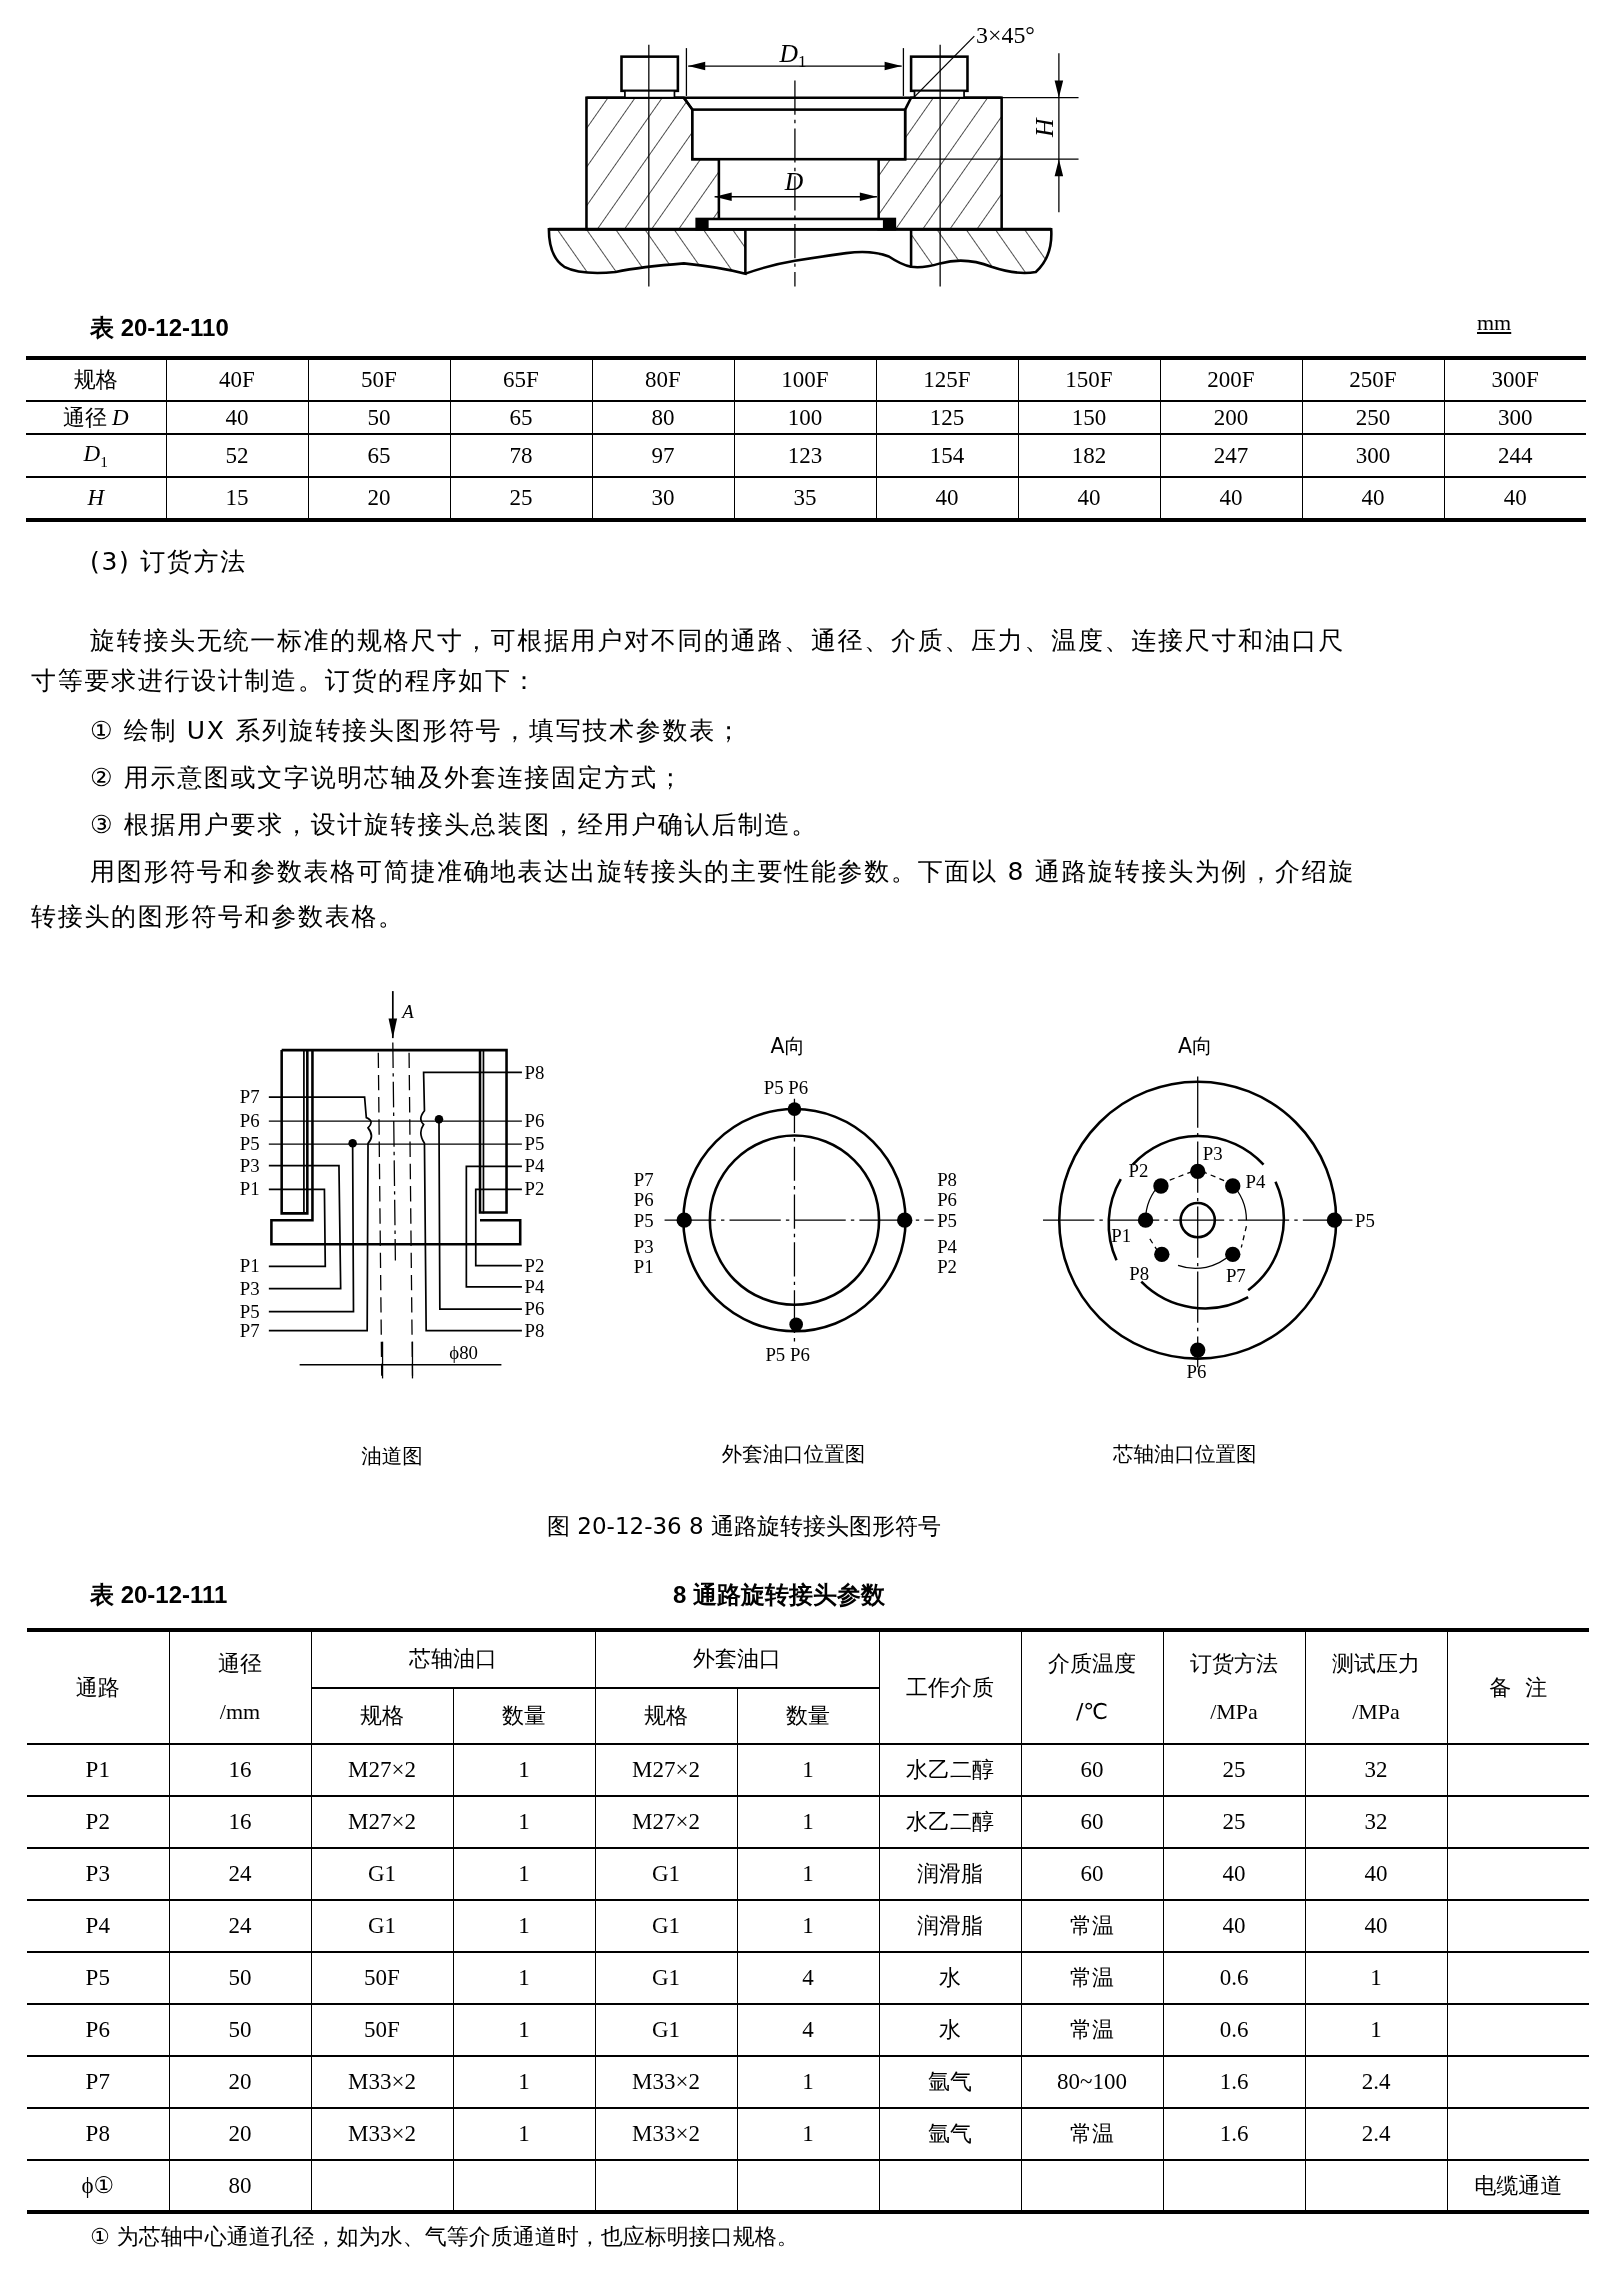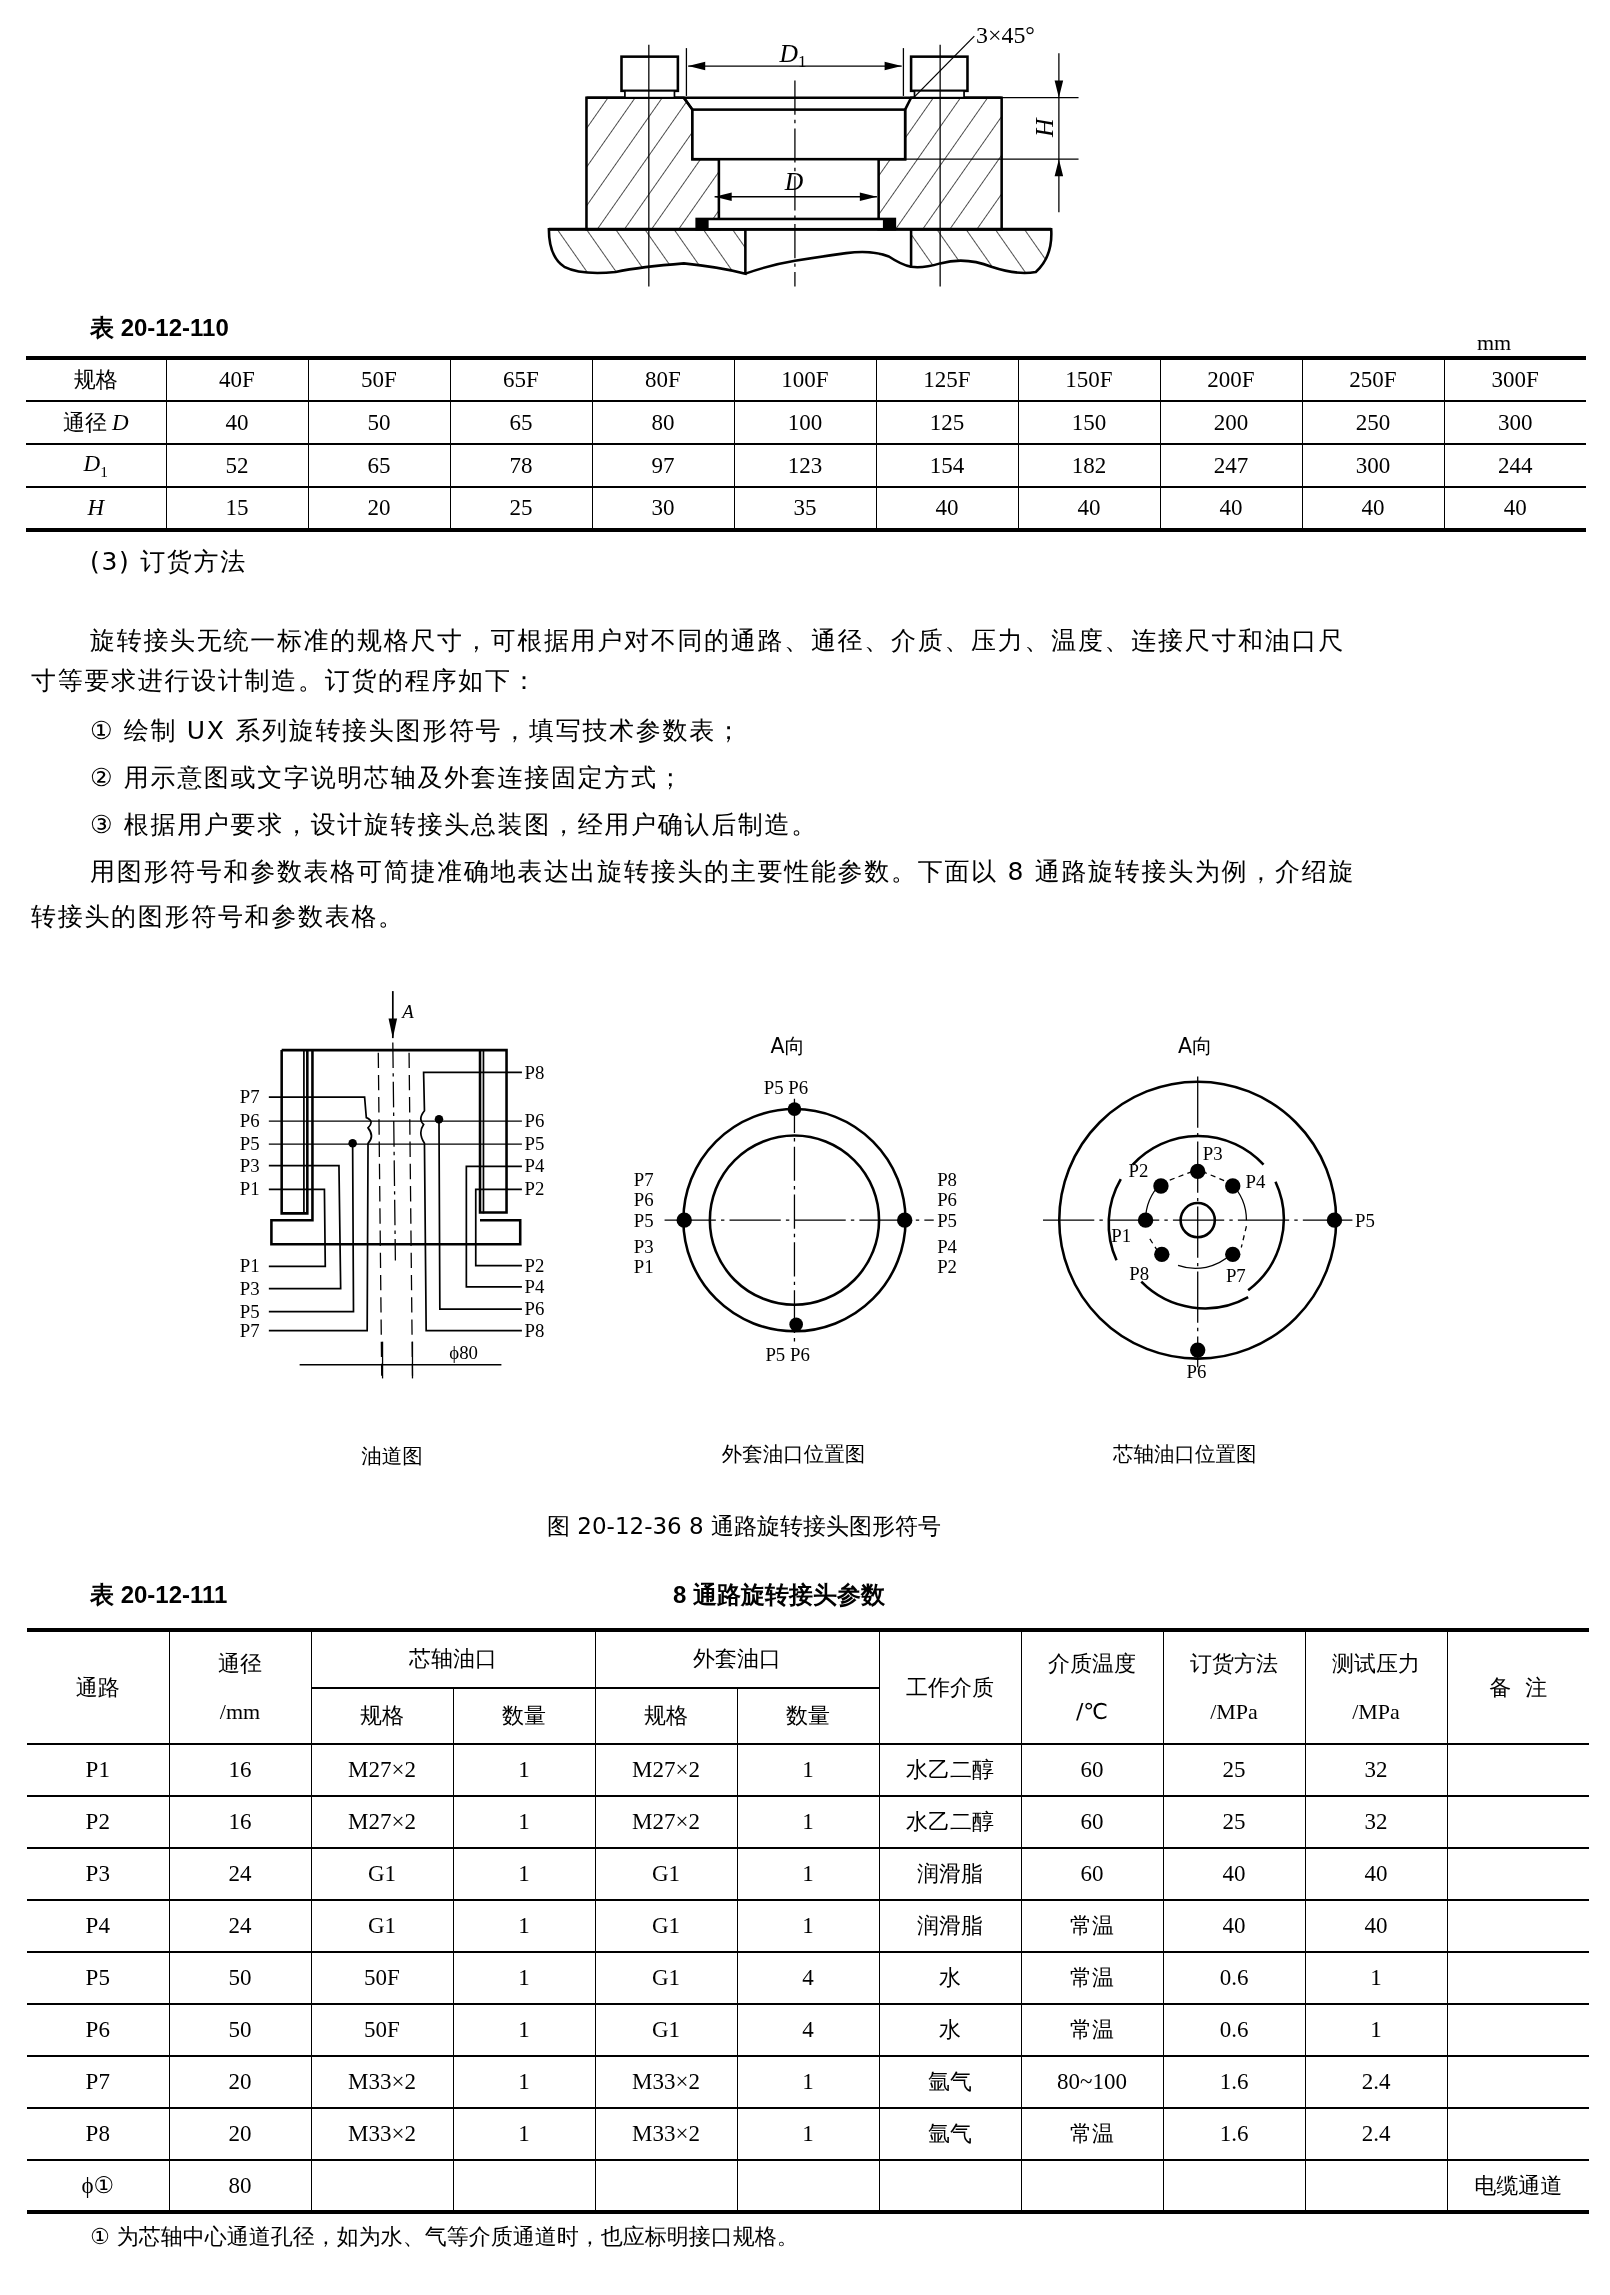--- a/index.html
+++ b/index.html
@@ -75,41 +75,41 @@
   <line x1="459" y1="186" x2="662" y2="186" stroke="#000" stroke-width="1.5"></line>
   <line x1="639" y1="62" x2="639" y2="248" stroke="#000" stroke-width="1.5"></line>
   <path d="M639 114 L634 94 L644 94 Z M639 186 L634 206 L644 206 Z" fill="#000"></path>
   <text x="0" y="0" font-size="30" font-style="italic" transform="translate(632 160) rotate(-90)">H</text>
 
   <line x1="469" y1="114" x2="540" y2="42" stroke="#000" stroke-width="1.5"></line>
   <text x="542" y="50" font-size="28">3×45°</text>
 </svg>
 
 <div class="abs tcap" style="left:90px;top:312px;">表 20-12-110</div>
-<div class="abs unit" style="left:1477px;top:330px;">mm</div>
+<div class="abs unit" style="left:1477px;top:310px;text-decoration:underline;">mm</div>
 <table class="t" style="left:26px;top:356px;width:1559px;">
   <colgroup>
       <col style="width:140px">
       <col span="10" style="width:142px">
     </colgroup>
   <tbody id="t1body">
       <tr style="height: 43px;">
         <td><span class="cjk">规格</span><span></span></td>
         <td>40F</td>
         <td>50F</td>
         <td>65F</td>
         <td>80F</td>
         <td>100F</td>
         <td>125F</td>
         <td>150F</td>
         <td>200F</td>
         <td>250F</td>
         <td>300F</td>
       </tr>
-      <tr style="height: 43px;">
+      <tr style="height: 33px;">
         <td><span class="cjk">通径</span><span class="ital" style="margin-left: 5.1px;">D</span></td>
         <td>40</td>
         <td>50</td>
         <td>65</td>
         <td>80</td>
         <td>100</td>
         <td>125</td>
         <td>150</td>
         <td>200</td>
         <td>250</td>

